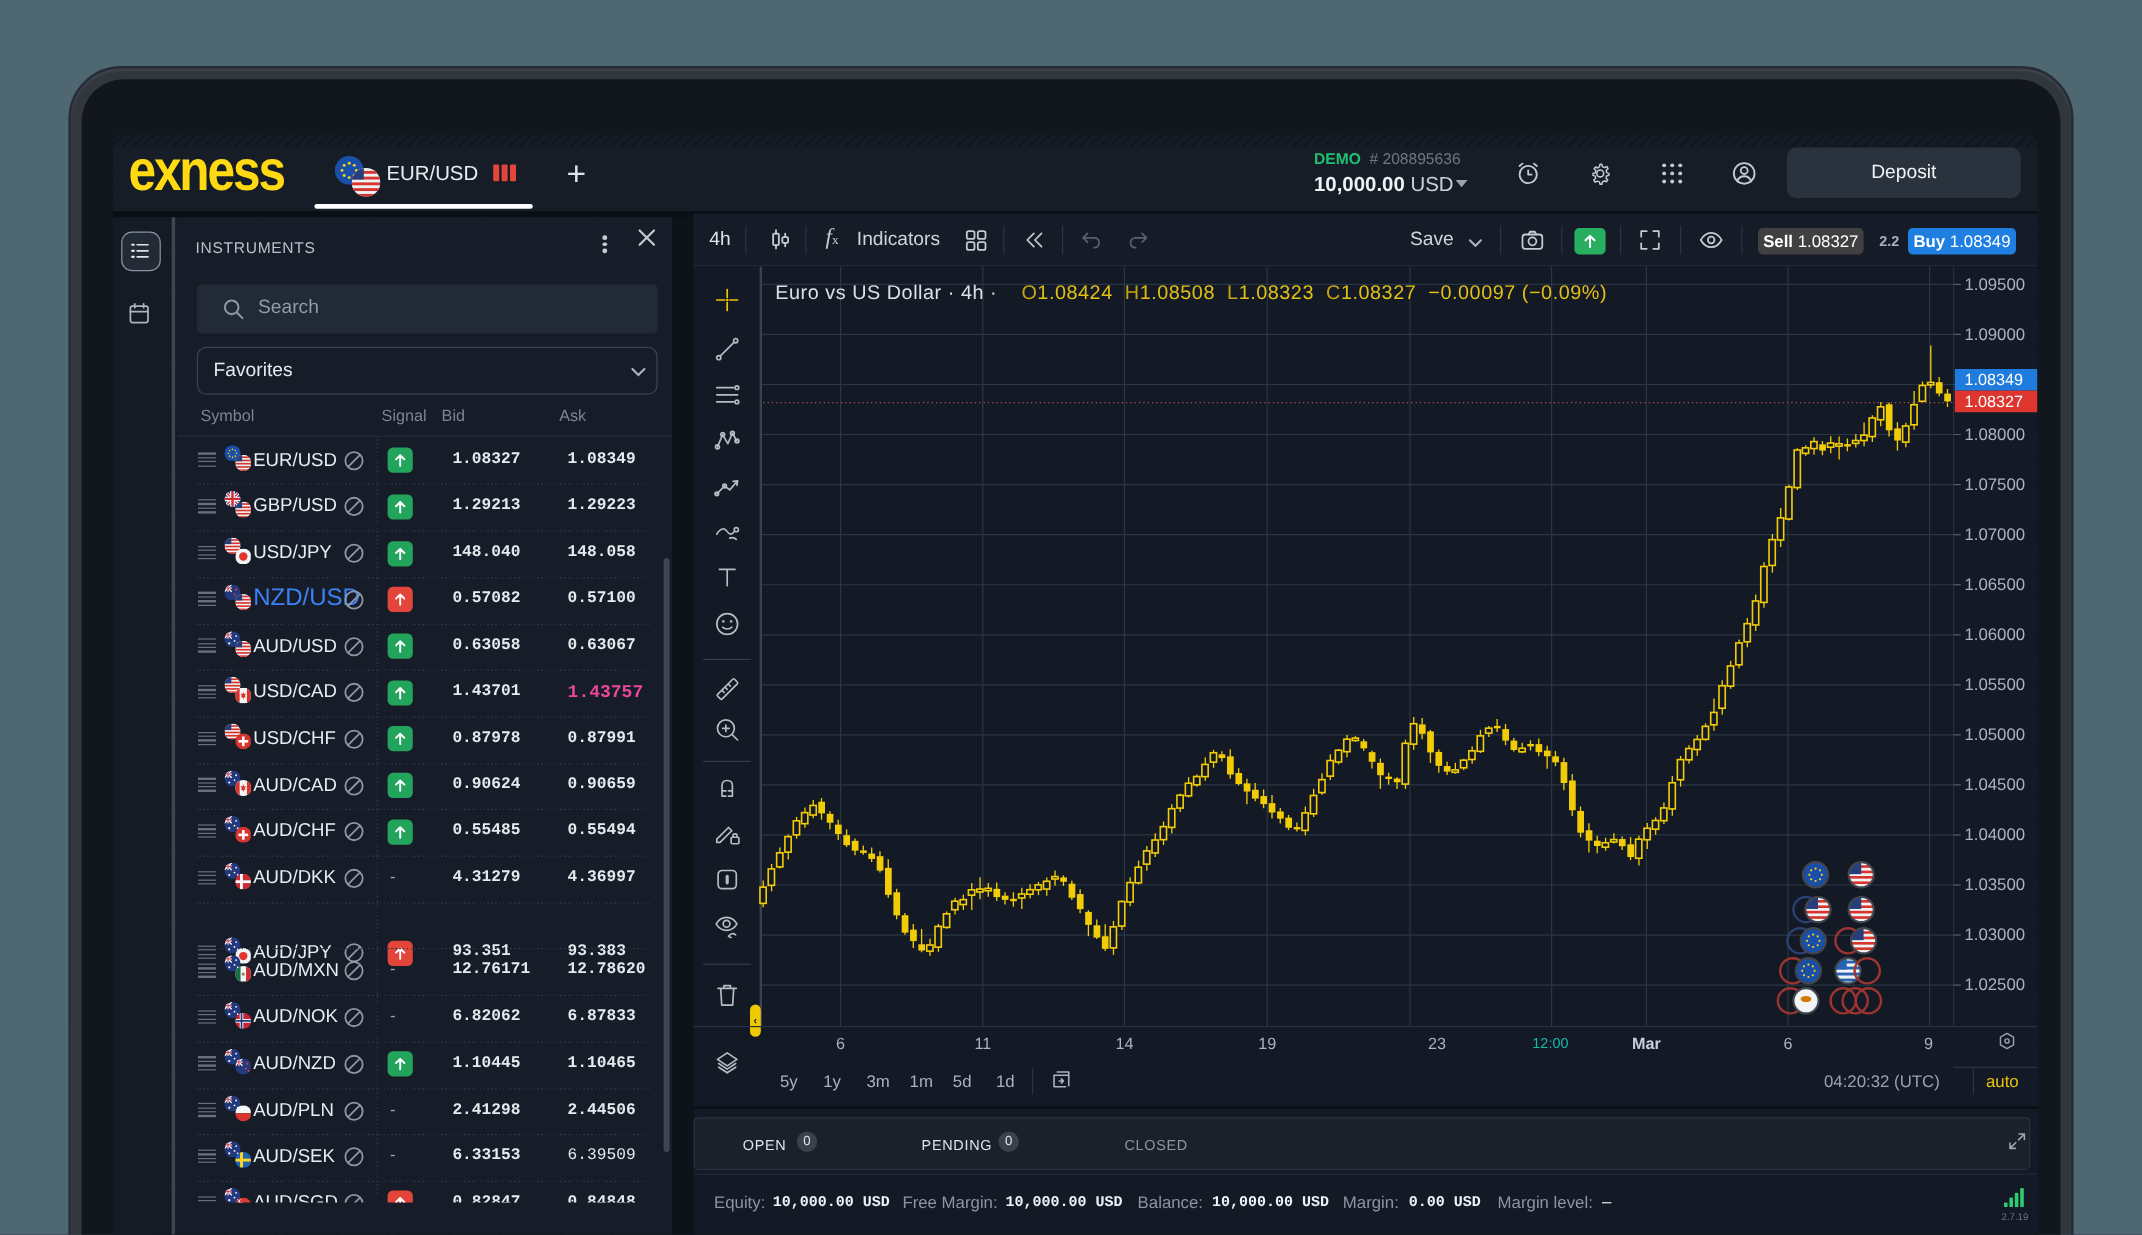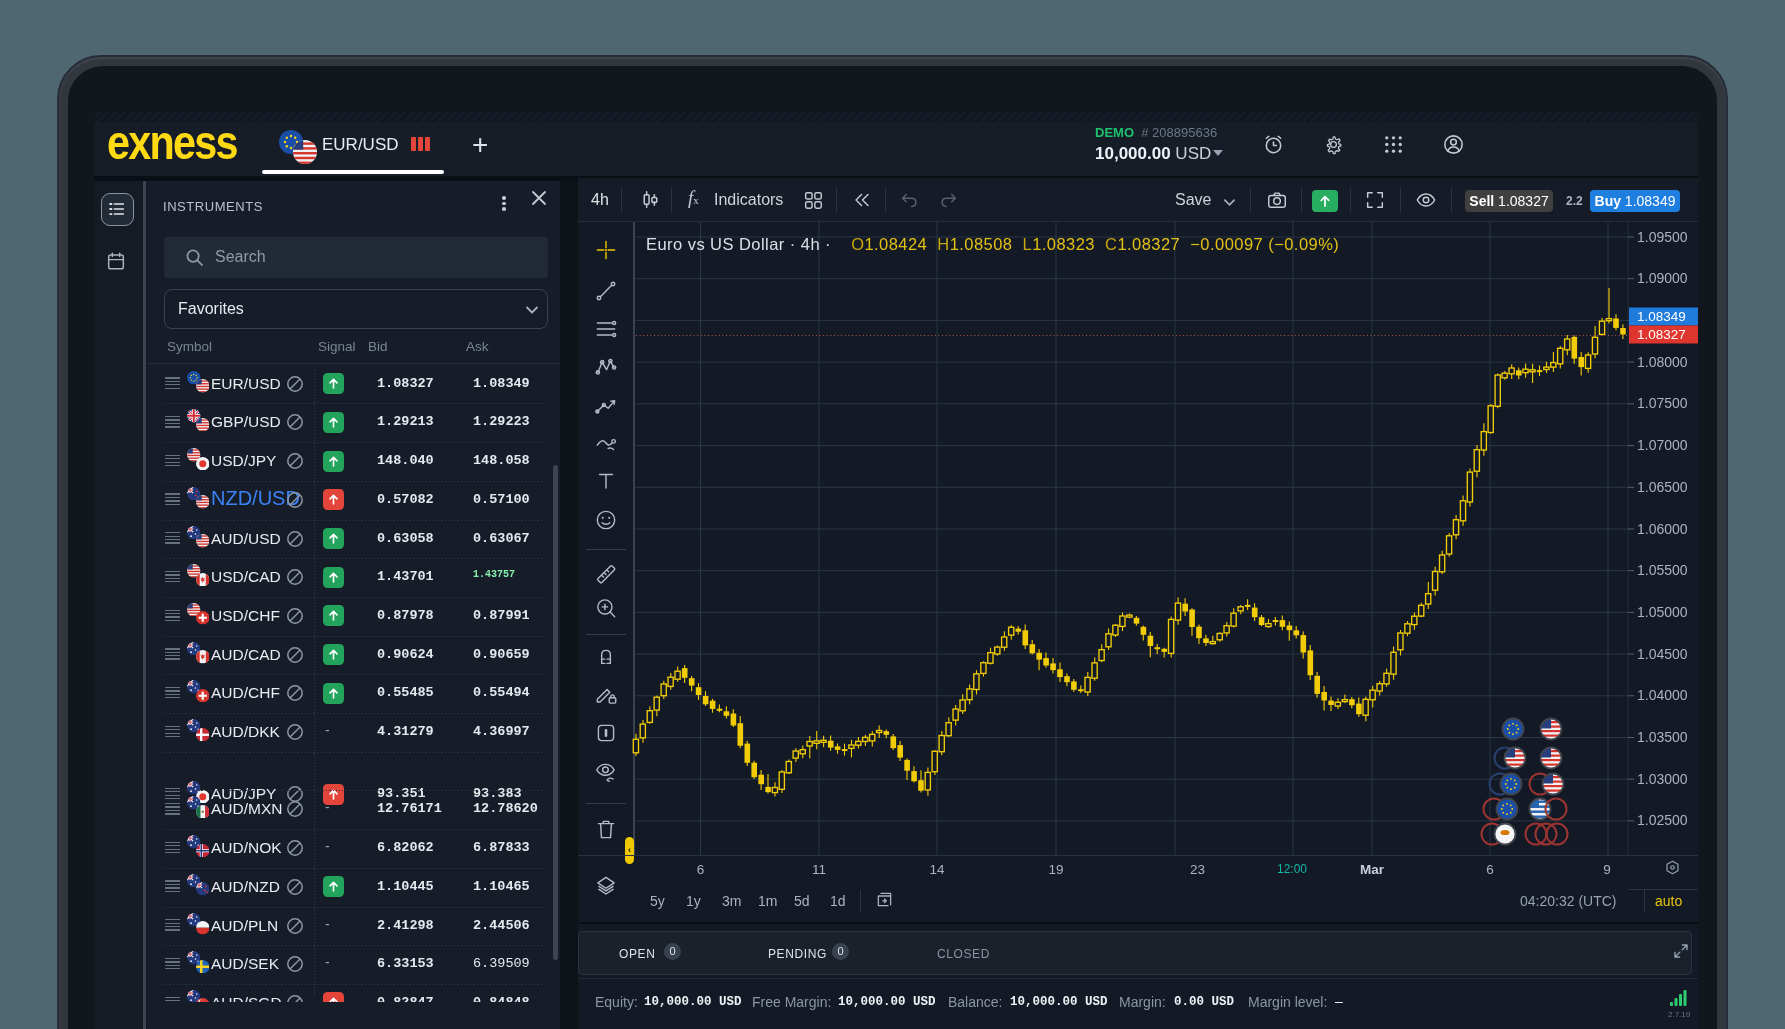--- a/index.html
+++ b/index.html
@@ -140,20 +140,21 @@
       <circle cx="19" cy="12" r="1.7" fill="#c3cad3" stroke="none"></circle>
       <circle cx="5" cy="19" r="1.7" fill="#c3cad3" stroke="none"></circle>
       <circle cx="12" cy="19" r="1.7" fill="#c3cad3" stroke="none"></circle>
       <circle cx="19" cy="19" r="1.7" fill="#c3cad3" stroke="none"></circle>
     </svg>
     <svg width="23" height="23" viewBox="0 0 24 24" style="position:absolute;left:1348px;top:21px" fill="none" stroke="#c3cad3" stroke-width="1.6" stroke-linecap="round" stroke-linejoin="round">
       <circle cx="12" cy="12" r="9"></circle>
       <circle cx="12" cy="9.5" r="3"></circle>
       <path d="M6 19 C7 15.5 9 14.5 12 14.5 C15 14.5 17 15.5 18 19"></path>
     </svg>
+    <div class="abs" style="left:1395px;top:11px;width:195px;height:42px;border-radius:8px;background:#2a323e;color:#f0f3f6;font-size:16px;text-align:center;line-height:42px">Deposit</div>
     <div class="abs" style="left:0;top:69px;width:49px;height:848px;background:#151b25"></div>
     <div class="abs" style="left:49px;top:69px;width:2.5px;height:848px;background:#3e4550"></div>
     <div class="abs" style="left:7px;top:81px;width:33px;height:33px;border-radius:9px;border:1.5px solid #8b93a0;background:#222a35"></div>
     <svg width="22" height="22" viewBox="0 0 24 24" style="position:absolute;left:12px;top:86px" fill="none" stroke="#dfe3e8" stroke-width="1.5" stroke-linecap="round" stroke-linejoin="round">
       <path d="M9 6.5 H19 M9 12 H19 M9 17.5 H19"></path>
       <path d="M4.5 6.5 H6 M4.5 12 H6 M4.5 17.5 H6" stroke-width="2"></path>
     </svg>
     <svg width="22" height="22" viewBox="0 0 24 24" style="position:absolute;left:11px;top:138px" fill="none" stroke="#aab3bf" stroke-width="1.6" stroke-linecap="round" stroke-linejoin="round">
       <rect x="4" y="5.5" width="16" height="15" rx="2"></rect>
       <path d="M4 10.5 H20 M8 3.5 V7 M16 3.5 V7"></path>
@@ -306,21 +307,21 @@
               </svg></span></span>
           <span style="position:absolute;left:64px;top:10px;font-size:15.5px;color:#e9ecf0">USD/CAD</span>
           <svg width="18" height="18" viewBox="0 0 18 18" style="position:absolute;left:139px;top:10px">
             <circle cx="9" cy="9" r="7.2" fill="none" stroke="#8e97a4" stroke-width="1.5"></circle>
             <line x1="4" y1="14" x2="14" y2="4" stroke="#8e97a4" stroke-width="1.5"></line>
           </svg>
           <div style="position:absolute;left:176px;top:8.5px;width:21px;height:21px;border-radius:4.5px;background:#23a45c;text-align:center"><svg width="13" height="13" viewBox="0 0 12 12" style="margin-top:4px" fill="none" stroke="#fff" stroke-width="1.5" stroke-linecap="round" stroke-linejoin="round">
               <path d="M6 10.2 V2.5 M2.8 5.4 6 2.2 9.2 5.4"></path>
             </svg></div>
           <span class="mono" style="position:absolute;left:230px;top:11px;font-size:13.5px;font-weight:700;color:#e6eaef">1.43701</span>
-          <span class="mono" style="position:absolute;left:326px;top:11px;font-size:10px;font-weight:700;color:#86efac">1.43757</span>
+          <span class="mono" style="position:absolute;left:326px;top:11px;font-size:15px;font-weight:700;color:#ec4899">1.43757</span>
         </div>
         <div style="position:absolute;left:16px;top:415.9px;width:381px;height:1px;background:repeating-linear-gradient(90deg,#2c3644 0 1.2px,transparent 1.2px 3.2px)"></div>
         <div style="position:absolute;left:0;top:415.9px;width:413px;height:38.7px">
           <div style="position:absolute;left:18px;top:12.7px;width:15px;height:1.3px;background:#67707e"></div>
           <div style="position:absolute;left:18px;top:16.099999999999998px;width:15px;height:1.3px;background:#67707e"></div>
           <div style="position:absolute;left:18px;top:19.5px;width:15px;height:1.3px;background:#67707e"></div>
           <div style="position:absolute;left:18px;top:22.9px;width:15px;height:1.3px;background:#67707e"></div>
           <span style="position:absolute;left:40px;top:6px"><span style="position:relative;display:inline-block;width:22.0px;height:22.0px;vertical-align:middle"><svg width="13.5" height="13.5" viewBox="0 0 20 20" style="position:absolute;left:0;top:0">
                 <use href="#f-us"></use>
               </svg><svg width="13.5" height="13.5" viewBox="0 0 20 20" style="position:absolute;right:0;bottom:0">

